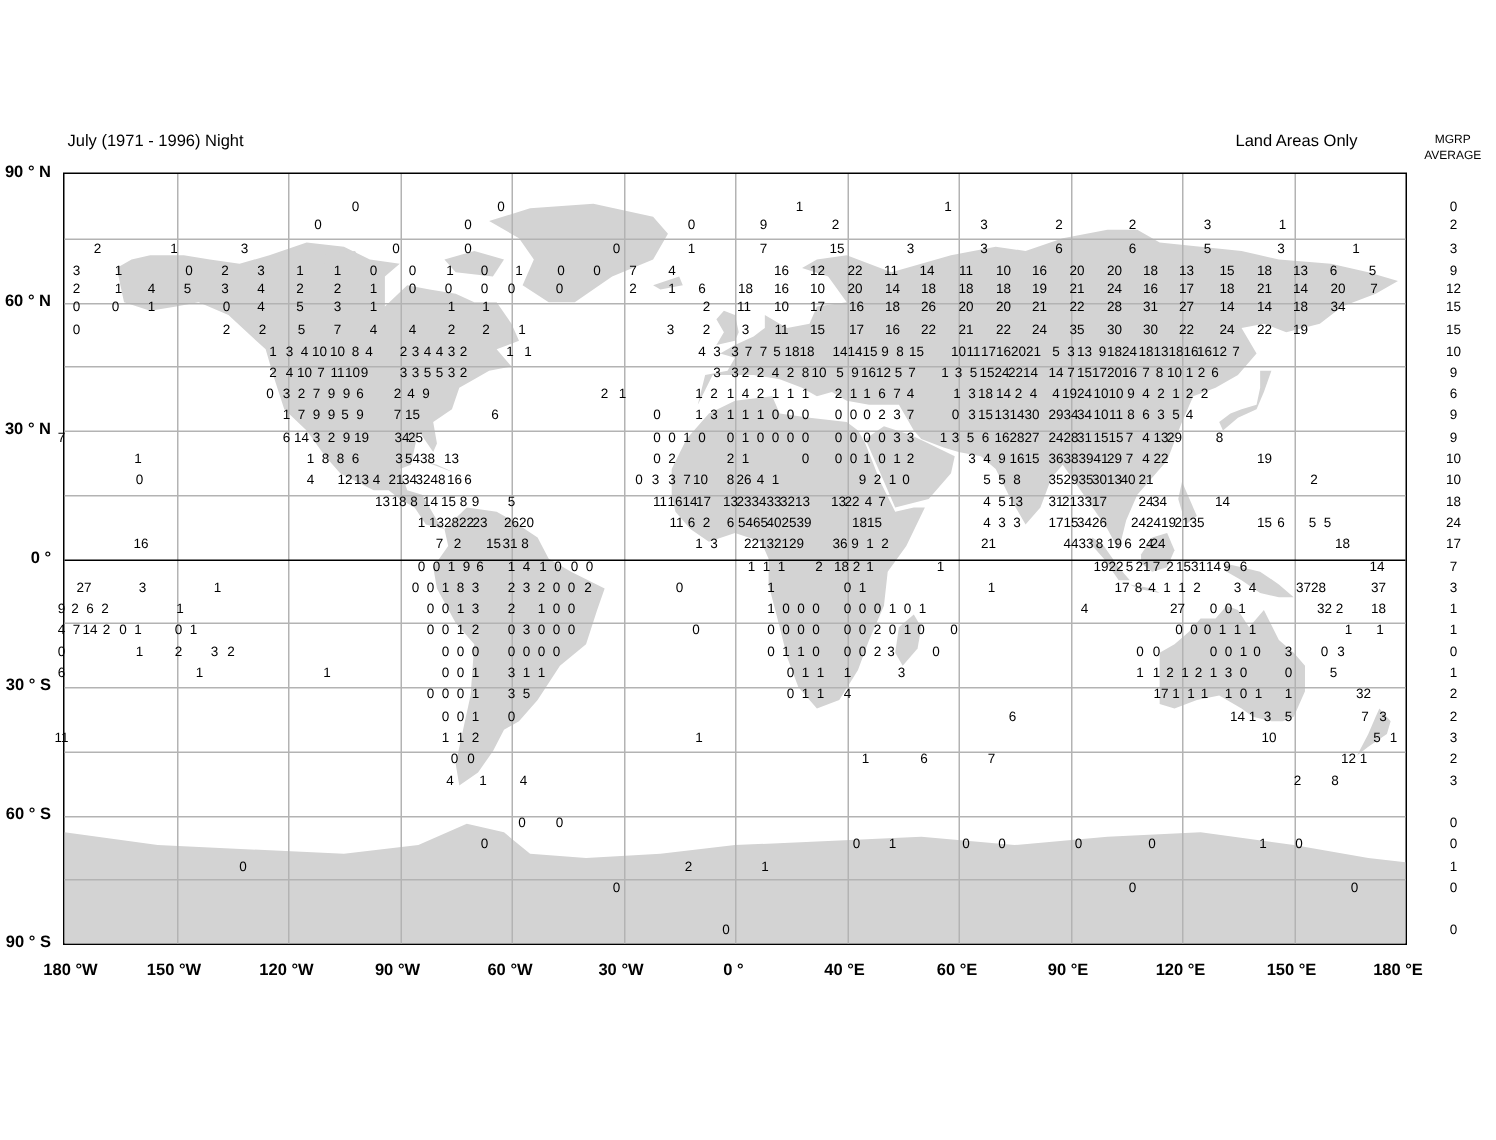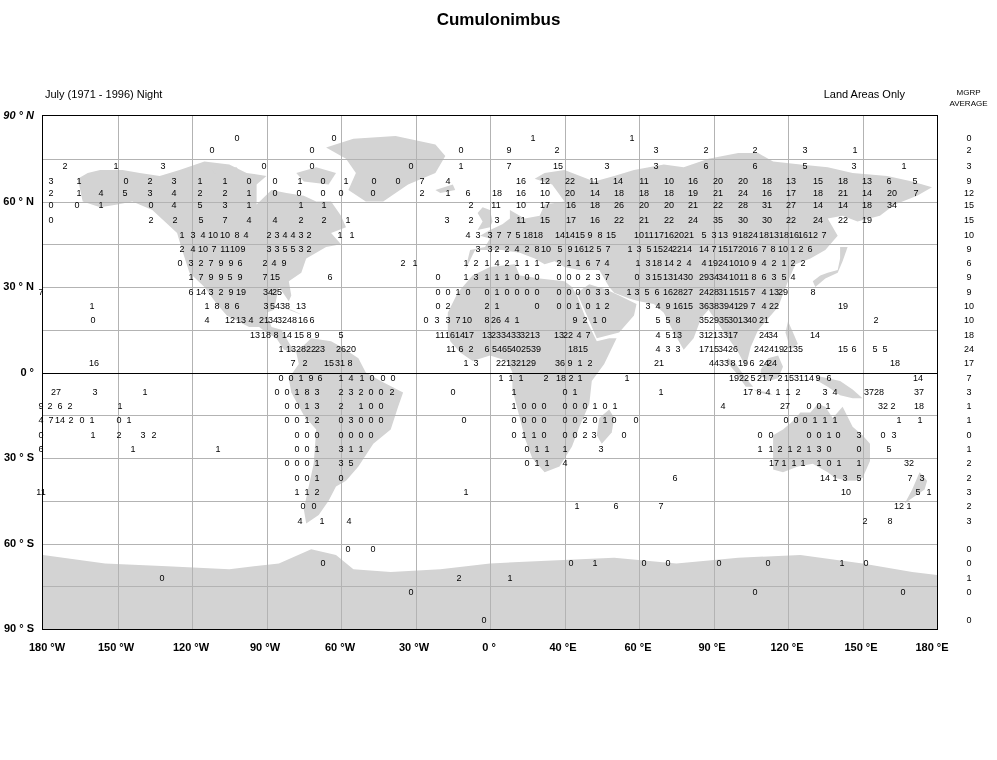--- a/index.html
+++ b/index.html
@@ -19,21 +19,20 @@
   .zonal-num{position:absolute;transform:translate(-50%,-50%);font-size:9px;line-height:9px;}
   .latlbl{position:absolute;transform:translate(-100%,-50%);font-size:11px;font-weight:bold;}
   .lonlbl{position:absolute;transform:translate(-50%,0);font-size:11px;font-weight:bold;}
   #footer-global{left:0;right:0;top:676px;text-align:center;font-size:11px;}
   #footer-file{left:0;right:0;top:707px;text-align:center;font-size:12px;}
 </style>
 </head>
 <body>
 
 <div id="page">
-  <div class="abs" id="title">Cumulonimbus</div>
   <div class="abs" id="hdr-period">July (1971 - 1996) Night</div>
   <div class="abs" id="hdr-coverage">Land Areas Only</div>
   <div class="abs" id="zonal-hdr">
     <div>MGRP</div>
     <div>AVERAGE</div>
   </div>
 
   <div id="map">
     <svg id="land" width="894" height="513" viewBox="0 0 894 513">
         <polygon points="34.8,62.7 39.7,85.5 57.1,91.2 74.5,88.4 89.4,85.5 109.3,94.0 121.7,105.5 134.1,116.9 139.1,134.0 146.5,156.8 161.4,171.0 173.8,188.1 183.8,199.5 206.1,210.9 216.1,210.9 223.5,216.6 233.4,222.3 240.9,233.7 253.3,236.6 248.3,230.8 238.4,213.8 228.5,210.9 223.5,196.7 231.0,193.8 235.9,171.0 245.8,185.3 248.3,179.6 245.8,165.3 258.3,156.8 263.2,142.5 273.2,136.8 283.1,131.1 298.0,128.3 288.1,116.9 303.0,111.2 298.0,99.8 288.1,85.5 273.2,85.5 260.8,79.8 243.4,77.0 228.5,74.1 213.6,88.4 213.6,68.4 223.5,59.9 203.6,57.0 186.3,48.5 161.4,45.6 136.6,54.1 116.7,59.9 96.9,57.0 79.5,54.1 57.1,54.1 44.7,57.0" fill="#d3d3d3" stroke="none"></polygon>
@@ -864,21 +863,21 @@
       <span class="num" style="left: 866px; top: 563px;">0</span>
       <span class="num" style="left: 162px; top: 578px;">0</span>
       <span class="num" style="left: 459px; top: 578px;">2</span>
       <span class="num" style="left: 510px; top: 578px;">1</span>
       <span class="num" style="left: 411px; top: 592px;">0</span>
       <span class="num" style="left: 755px; top: 592px;">0</span>
       <span class="num" style="left: 903px; top: 592px;">0</span>
       <span class="num" style="left: 484px; top: 620px;">0</span>
     </div>
   <div id="latlabels">
-      <span class="latlbl" style="left: 34px; top: 115px; font-style: italic;">90 ° N</span>
+      <span class="latlbl" style="left: 34px; top: 115px;">90 ° N</span>
       <span class="latlbl" style="left: 34px; top: 201px;">60 ° N</span>
       <span class="latlbl" style="left: 34px; top: 286px;">30 ° N</span>
       <span class="latlbl" style="left: 34px; top: 372px;">0 °</span>
       <span class="latlbl" style="left: 34px; top: 457px;">30 ° S</span>
       <span class="latlbl" style="left: 34px; top: 543px;">60 ° S</span>
       <span class="latlbl" style="left: 34px; top: 628px;">90 ° S</span>
     </div>
   <div id="lonlabels">
       <span class="lonlbl" style="left: 47px; top: 641px;">180 °W</span>
       <span class="lonlbl" style="left: 116px; top: 641px;">150 °W</span>

